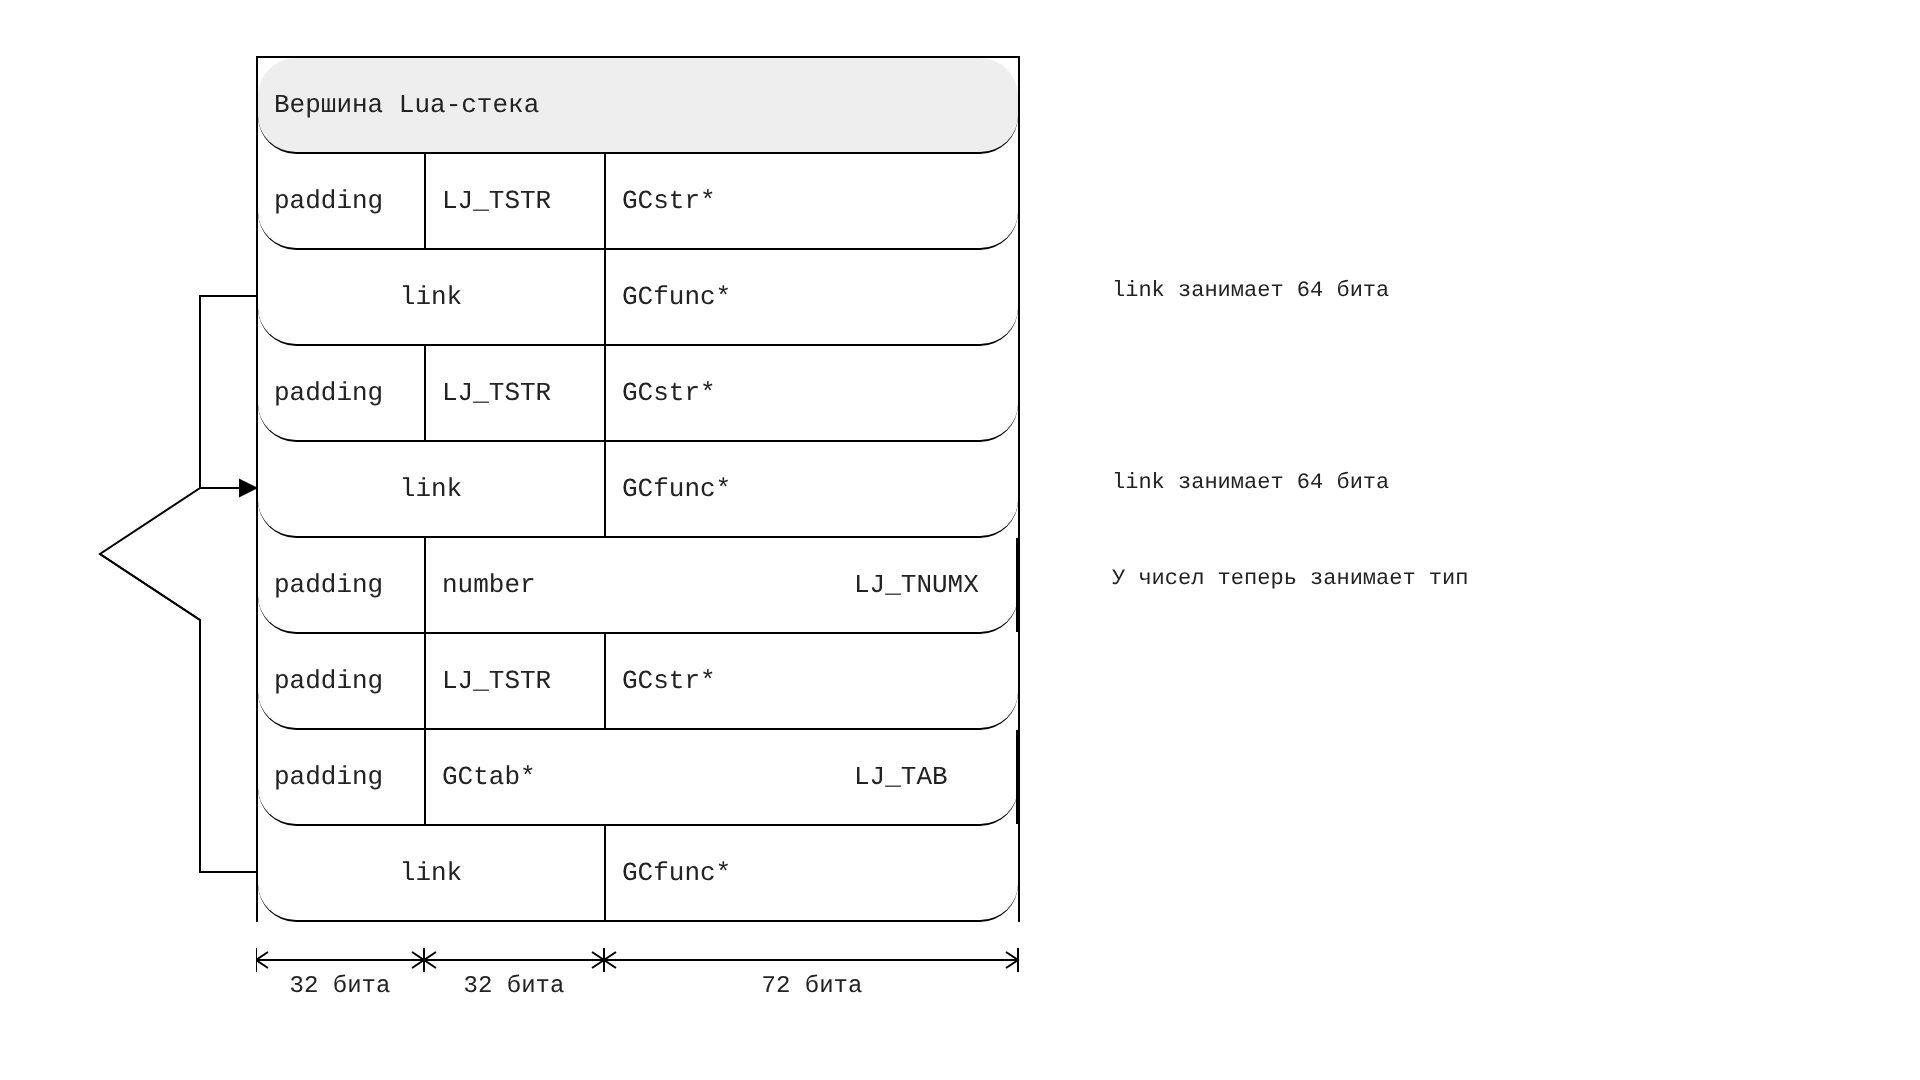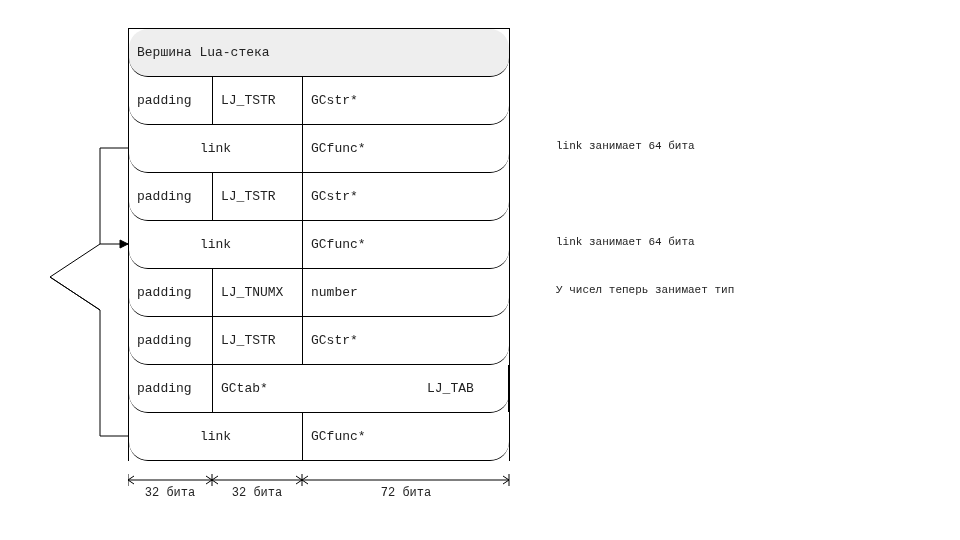--- a/index.html
+++ b/index.html
@@ -118,22 +118,22 @@
       <div class="cell cC">GCstr*</div>
     </div>
 
     <div class="row">
       <div class="cell cAB">link</div>
       <div class="cell cC">GCfunc*</div>
     </div>
 
     <div class="row">
       <div class="cell cA">padding</div>
+      <div class="cell cC">number</div>
       <div class="cell cB">LJ_TNUMX</div>
-      <div class="cell cC">number</div>
     </div>
 
     <div class="row">
       <div class="cell cA">padding</div>
       <div class="cell cB">LJ_TSTR</div>
       <div class="cell cC">GCstr*</div>
     </div>
 
     <div class="row">
       <div class="cell cA">padding</div>

